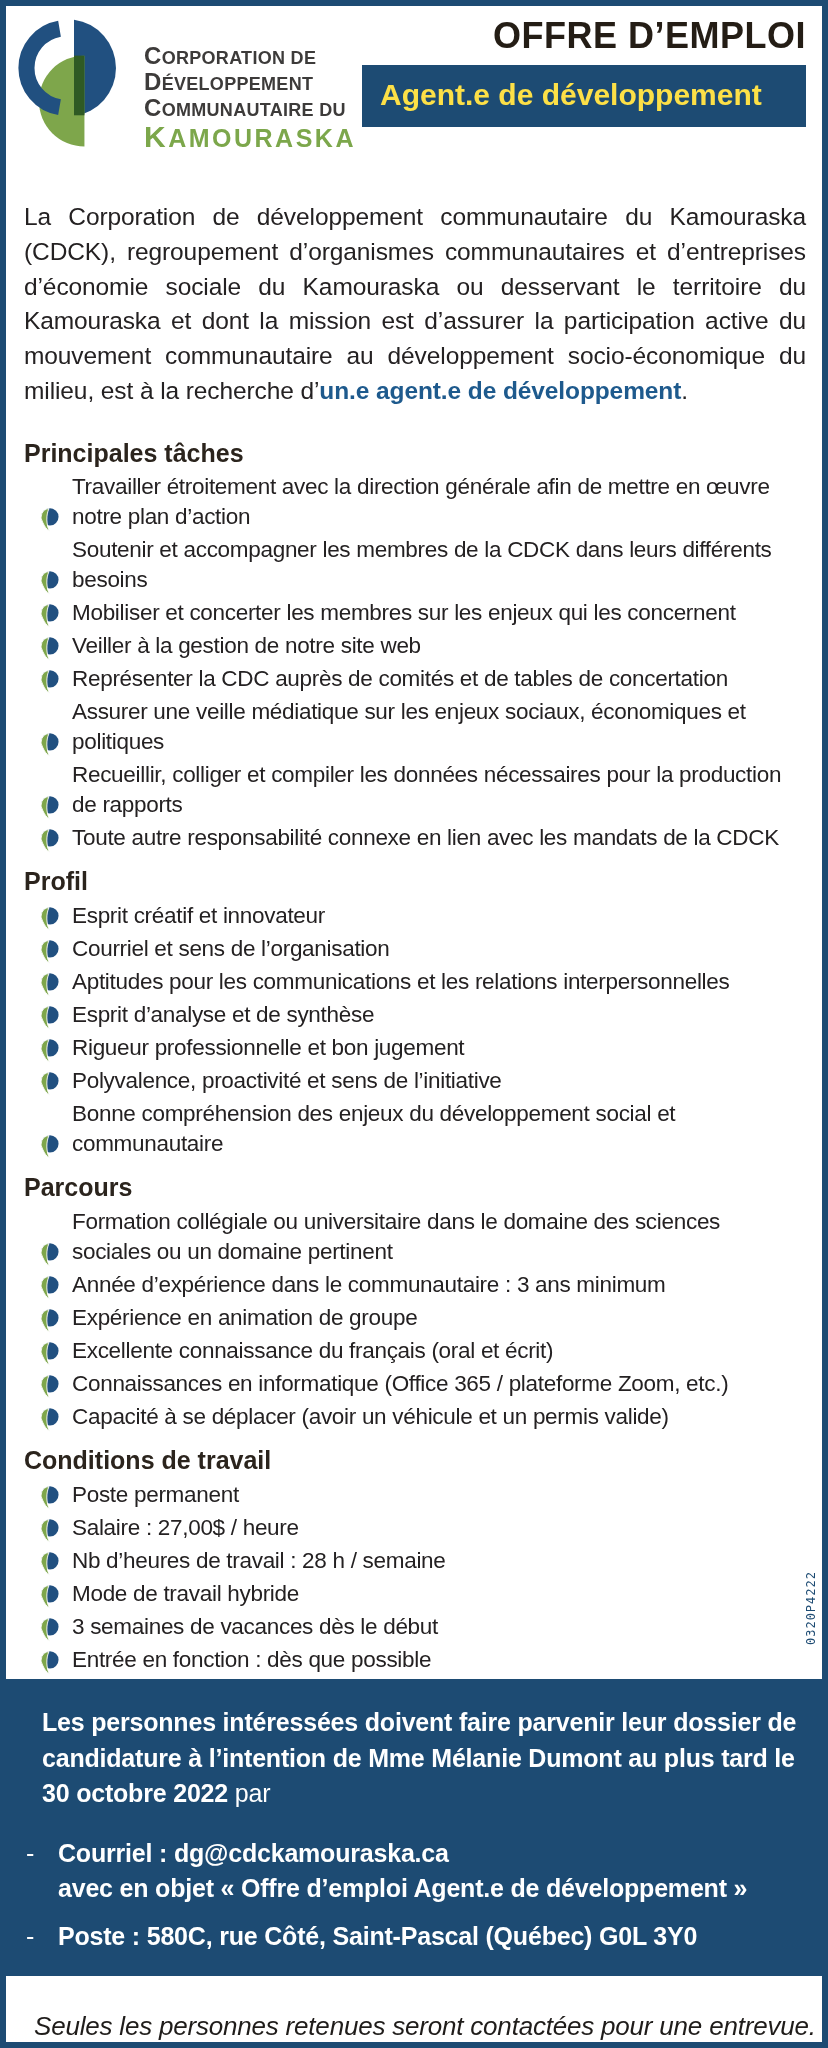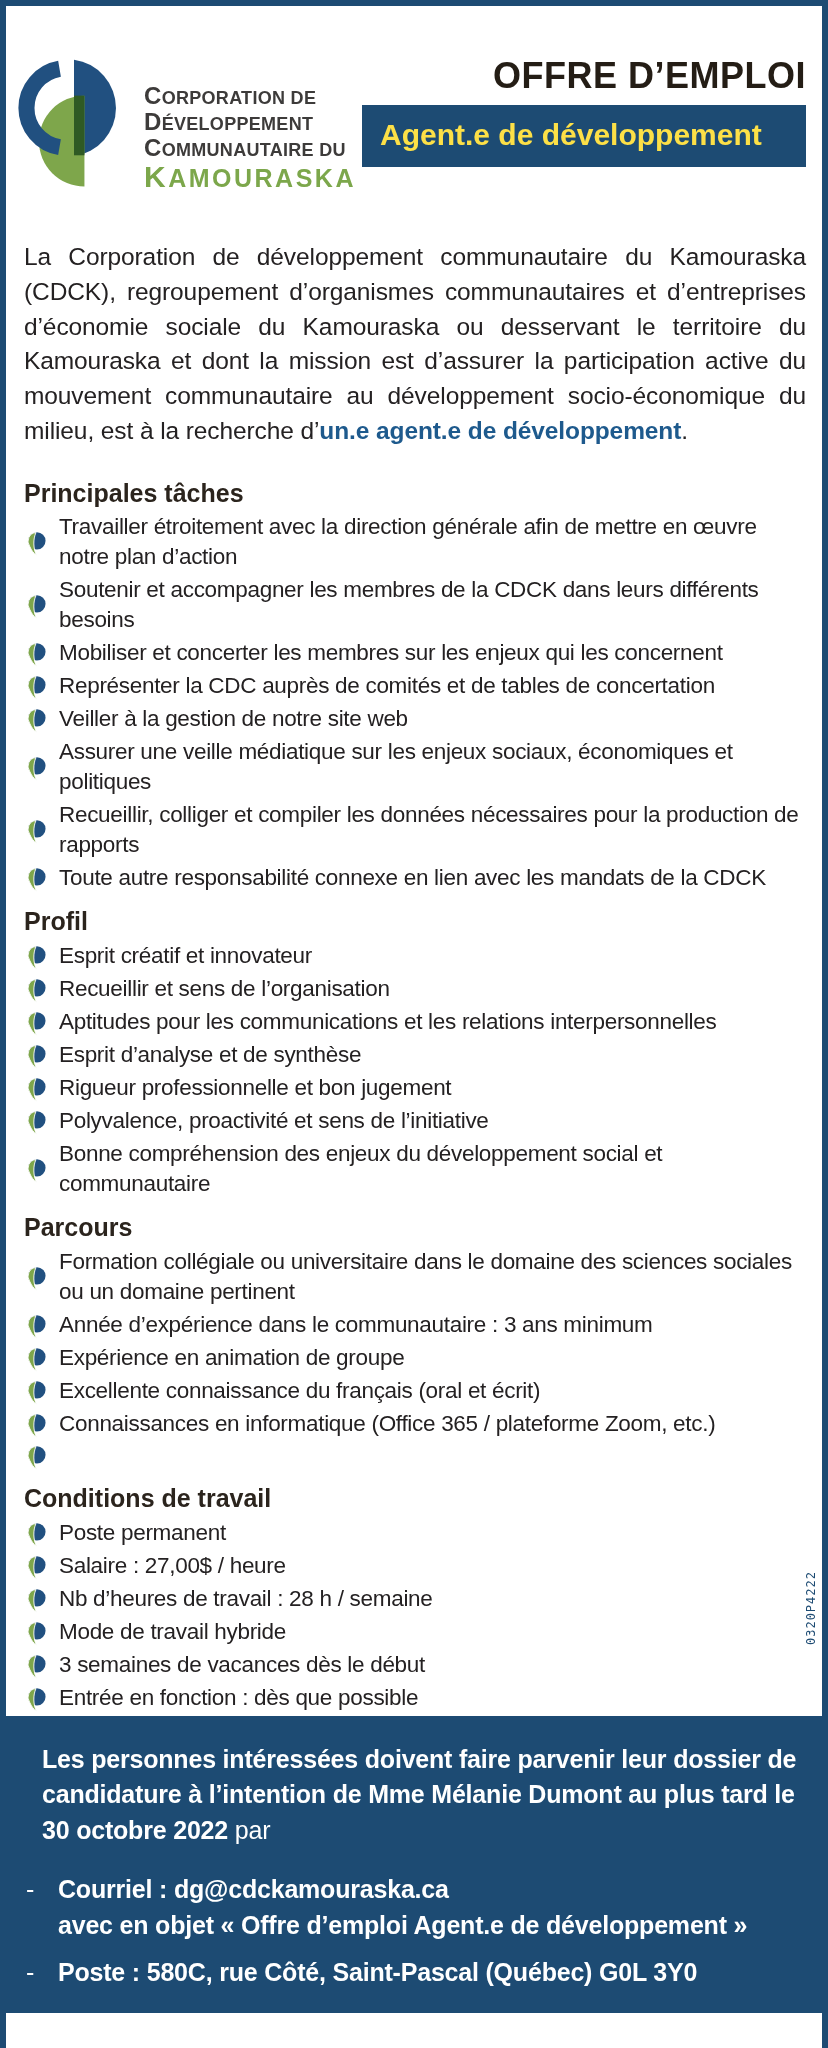--- a/index.html
+++ b/index.html
@@ -7,21 +7,21 @@
     width:828px;height:2048px;overflow:hidden;
     font-family:"Liberation Sans",sans-serif;
     background:#ffffff;
   }
   .poster{
     box-sizing:border-box;width:828px;height:2048px;
     border:6px solid #1d4b73;background:#ffffff;
     display:flex;flex-direction:column;position:relative;
   }
   
-  .header{position:relative;min-height:152px;padding:8px 16px 0 12px;flex:none;margin-top:40px;}
+  .header{position:relative;min-height:152px;padding:8px 16px 0 12px;flex:none;}
   .logo-block{display:flex;align-items:flex-start;}
   .logo-mark{flex:none;}
   .org-text{margin-left:14px;margin-top:30px;line-height:23px;}
   .org-line{
     font-size:18px;color:#3d3b3a;text-transform:uppercase;
     letter-spacing:.3px;font-weight:bold;font-stretch:condensed;
   }
   .org-line::first-letter{font-size:24px;}
   .org-region{
     font-size:25px;color:#7ca74b;text-transform:uppercase;
@@ -45,21 +45,21 @@
   }
   .intro-highlight{color:#1e5a8d;font-weight:bold;}
   
   .sections{flex:none;margin:0 16px 0 18px;}
   .section-title{
     font-size:25px;font-weight:bold;color:#2b241d;
     margin:14px 0 5px 0;line-height:1.15;
   }
   ul.bullet-list{list-style:none;margin:0;padding:0;}
   ul.bullet-list li{
-    display:flex;align-items:center;margin:3px 0;
+    display:flex;align-items:flex-end;margin:3px 13px;
     font-size:22.5px;line-height:30px;color:#242122;letter-spacing:-.3px;
   }
   .bullet-icon{flex:none;margin:3px 13px 0 2px;}
   .spacer{flex:1;}
   
   .contact{
     flex:none;background:#1d4b73;color:#ffffff;
     padding:26px 18px 22px 20px;font-size:25px;line-height:1.42;
     letter-spacing:-.2px;
   }
@@ -136,29 +136,29 @@
         <path d="M11 1.5 A9.5 9.5 0 0 0 4 16.5 C6 21 8.5 24.5 11.5 26.5 C8 19.5 7.5 8.5 11 1.5 Z" fill="#7ea64b" stroke="#ffffff" stroke-width="1"></path>
       </svg>
       <span>Mobiliser et concerter les membres sur les enjeux qui les concernent</span>
     </li>
 
     <li>
       <svg class="bullet-icon" width="20" height="25" viewBox="0 0 22 27" aria-hidden="true">
         <circle cx="12" cy="10.5" r="9.5" fill="#215080"></circle>
         <path d="M11 1.5 A9.5 9.5 0 0 0 4 16.5 C6 21 8.5 24.5 11.5 26.5 C8 19.5 7.5 8.5 11 1.5 Z" fill="#7ea64b" stroke="#ffffff" stroke-width="1"></path>
       </svg>
+      <span>Veiller à la gestion de notre site web</span>
+    </li>
+
+    <li>
+      <svg class="bullet-icon" width="20" height="25" viewBox="0 0 22 27" aria-hidden="true">
+        <circle cx="12" cy="10.5" r="9.5" fill="#215080"></circle>
+        <path d="M11 1.5 A9.5 9.5 0 0 0 4 16.5 C6 21 8.5 24.5 11.5 26.5 C8 19.5 7.5 8.5 11 1.5 Z" fill="#7ea64b" stroke="#ffffff" stroke-width="1"></path>
+      </svg>
       <span>Représenter la CDC auprès de comités et de tables de concertation</span>
-    </li>
-
-    <li>
-      <svg class="bullet-icon" width="20" height="25" viewBox="0 0 22 27" aria-hidden="true">
-        <circle cx="12" cy="10.5" r="9.5" fill="#215080"></circle>
-        <path d="M11 1.5 A9.5 9.5 0 0 0 4 16.5 C6 21 8.5 24.5 11.5 26.5 C8 19.5 7.5 8.5 11 1.5 Z" fill="#7ea64b" stroke="#ffffff" stroke-width="1"></path>
-      </svg>
-      <span>Veiller à la gestion de notre site web</span>
     </li>
 
     <li>
       <svg class="bullet-icon" width="20" height="25" viewBox="0 0 22 27" aria-hidden="true">
         <circle cx="12" cy="10.5" r="9.5" fill="#215080"></circle>
         <path d="M11 1.5 A9.5 9.5 0 0 0 4 16.5 C6 21 8.5 24.5 11.5 26.5 C8 19.5 7.5 8.5 11 1.5 Z" fill="#7ea64b" stroke="#ffffff" stroke-width="1"></path>
       </svg>
       <span>Assurer une veille médiatique sur les enjeux sociaux, économiques et politiques</span>
     </li>
 
@@ -189,21 +189,21 @@
         <path d="M11 1.5 A9.5 9.5 0 0 0 4 16.5 C6 21 8.5 24.5 11.5 26.5 C8 19.5 7.5 8.5 11 1.5 Z" fill="#7ea64b" stroke="#ffffff" stroke-width="1"></path>
       </svg>
       <span>Esprit créatif et innovateur</span>
     </li>
 
     <li>
       <svg class="bullet-icon" width="20" height="25" viewBox="0 0 22 27" aria-hidden="true">
         <circle cx="12" cy="10.5" r="9.5" fill="#215080"></circle>
         <path d="M11 1.5 A9.5 9.5 0 0 0 4 16.5 C6 21 8.5 24.5 11.5 26.5 C8 19.5 7.5 8.5 11 1.5 Z" fill="#7ea64b" stroke="#ffffff" stroke-width="1"></path>
       </svg>
-      <span>Recueillir et sens de l’organisation</span>
+      <span>Courriel et sens de l’organisation</span>
     </li>
 
     <li>
       <svg class="bullet-icon" width="20" height="25" viewBox="0 0 22 27" aria-hidden="true">
         <circle cx="12" cy="10.5" r="9.5" fill="#215080"></circle>
         <path d="M11 1.5 A9.5 9.5 0 0 0 4 16.5 C6 21 8.5 24.5 11.5 26.5 C8 19.5 7.5 8.5 11 1.5 Z" fill="#7ea64b" stroke="#ffffff" stroke-width="1"></path>
       </svg>
       <span>Aptitudes pour les communications et les relations interpersonnelles</span>
     </li>
 
@@ -282,20 +282,21 @@
         <path d="M11 1.5 A9.5 9.5 0 0 0 4 16.5 C6 21 8.5 24.5 11.5 26.5 C8 19.5 7.5 8.5 11 1.5 Z" fill="#7ea64b" stroke="#ffffff" stroke-width="1"></path>
       </svg>
       <span>Connaissances en informatique (Office 365 / plateforme Zoom, etc.)</span>
     </li>
 
     <li>
       <svg class="bullet-icon" width="20" height="25" viewBox="0 0 22 27" aria-hidden="true">
         <circle cx="12" cy="10.5" r="9.5" fill="#215080"></circle>
         <path d="M11 1.5 A9.5 9.5 0 0 0 4 16.5 C6 21 8.5 24.5 11.5 26.5 C8 19.5 7.5 8.5 11 1.5 Z" fill="#7ea64b" stroke="#ffffff" stroke-width="1"></path>
       </svg>
+      <span>Capacité à se déplacer (avoir un véhicule et un permis valide)</span>
     </li>
   </ul>
     </section>
 
     <section>
       <h2 class="section-title">Conditions de travail</h2>
       <ul class="bullet-list">
     <li>
       <svg class="bullet-icon" width="20" height="25" viewBox="0 0 22 27" aria-hidden="true">
         <circle cx="12" cy="10.5" r="9.5" fill="#215080"></circle>

